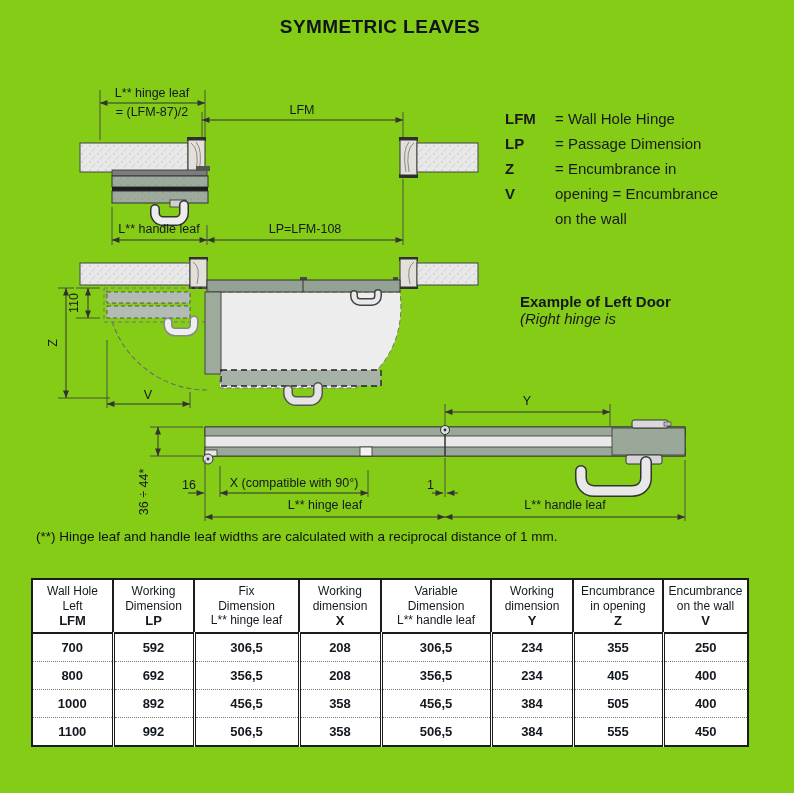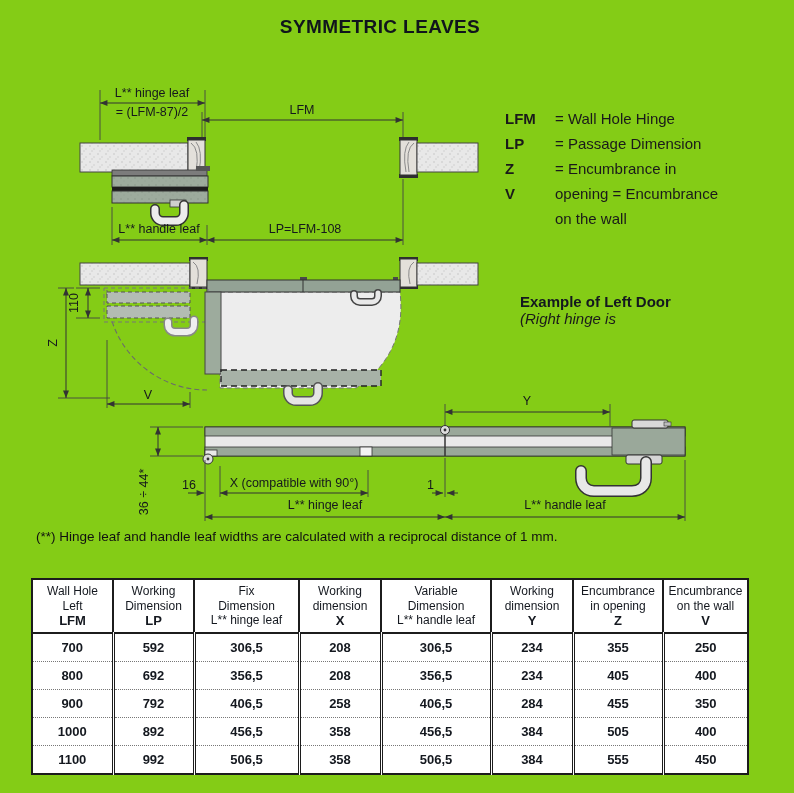--- a/index.html
+++ b/index.html
@@ -297,30 +297,20 @@
       <td>800</td>
       <td>692</td>
       <td>356,5</td>
       <td>208</td>
       <td>356,5</td>
       <td>234</td>
       <td>405</td>
       <td>400</td>
     </tr>
     <tr>
-      <td>900</td>
-      <td>792</td>
-      <td>406,5</td>
-      <td>258</td>
-      <td>406,5</td>
-      <td>284</td>
-      <td>455</td>
-      <td>350</td>
-    </tr>
-    <tr>
       <td>1000</td>
       <td>892</td>
       <td>456,5</td>
       <td>358</td>
       <td>456,5</td>
       <td>384</td>
       <td>505</td>
       <td>400</td>
     </tr>
     <tr>

